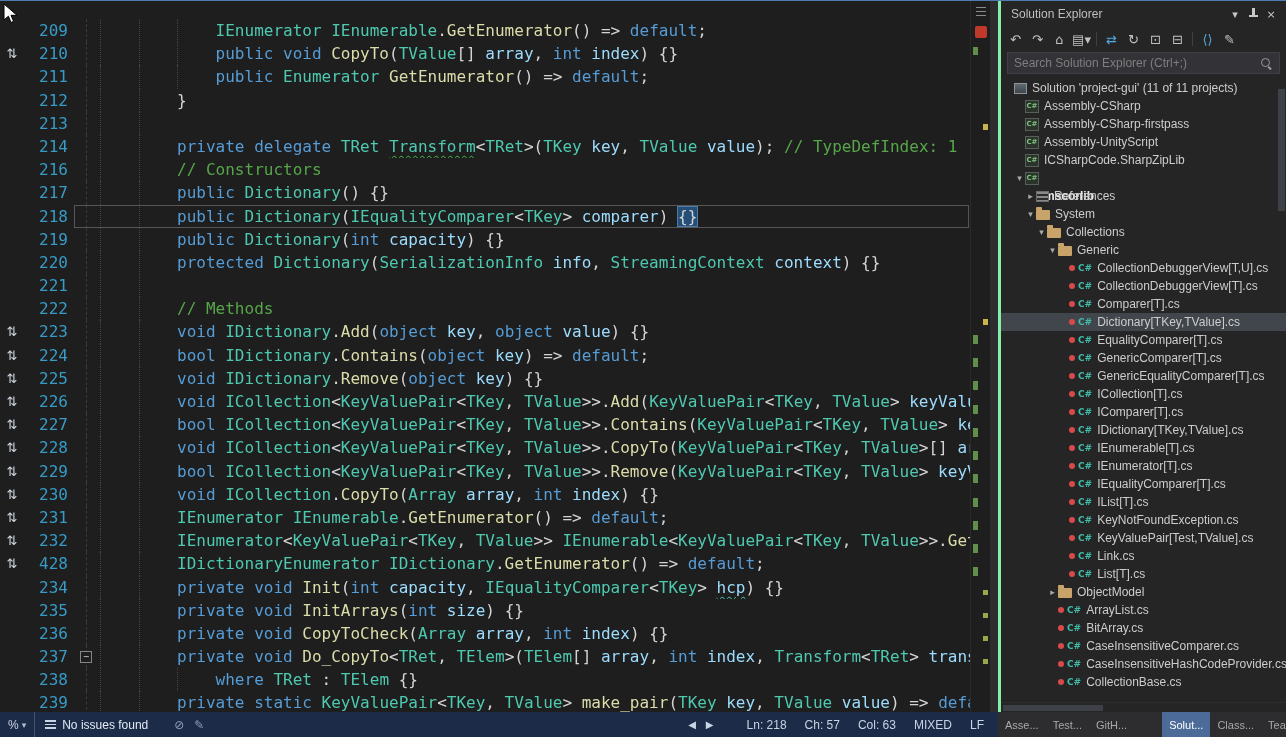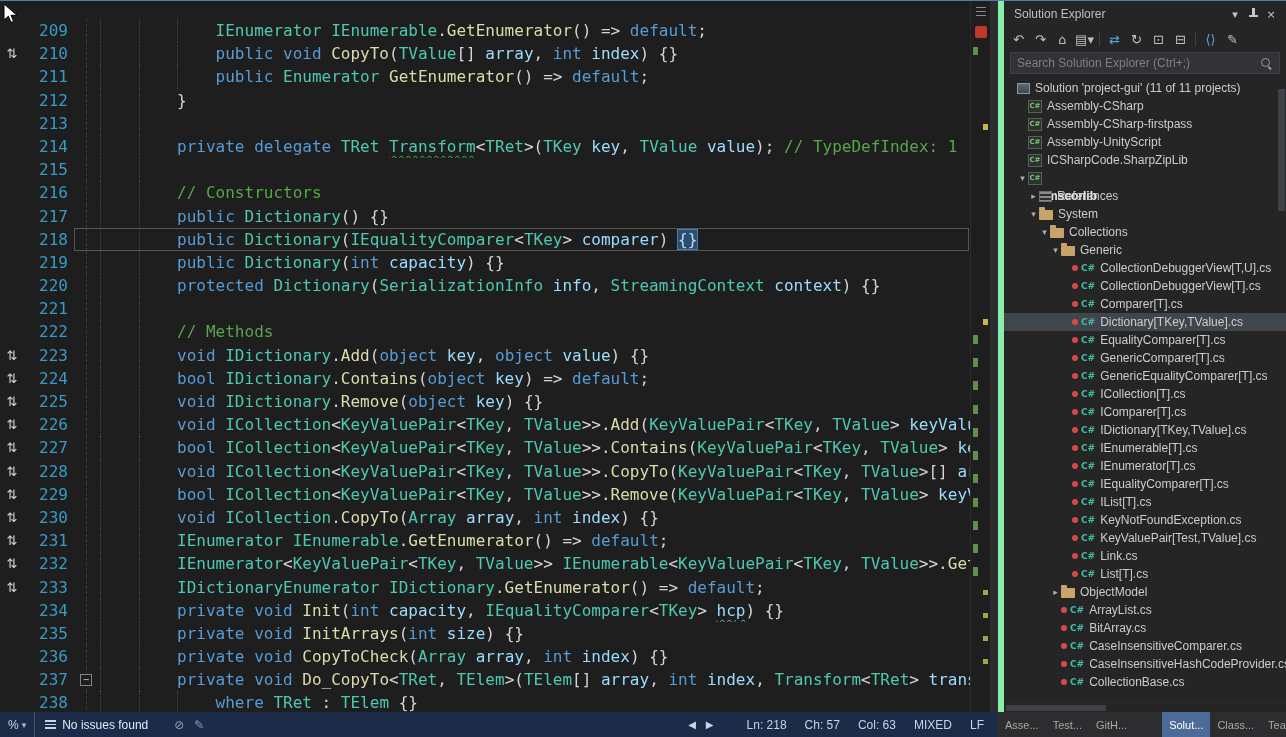--- a/index.html
+++ b/index.html
@@ -42,21 +42,21 @@
                 linear-gradient(#8A8A8A,#8A8A8A) 0 0/10px 1px no-repeat,
                 linear-gradient(#8A8A8A,#8A8A8A) 0 4px/10px 1px no-repeat,
                 linear-gradient(#8A8A8A,#8A8A8A) 0 8px/10px 1px no-repeat; }
   .sb-health { position:absolute; top:25px; left:4px; width:12px; height:12px; background:#C0392B; border-radius:2px; }
   .sb-mark { position:absolute; width:5px; }
 
   #splitter { position:absolute; left:990px; top:1px; width:8px; height:711px; background:#2D2D30; }
 
   
   #panel { position:absolute; left:998px; top:1px; width:288px; height:711px; background:#252526;
-           border-left:6px solid #86efac; display:flex; flex-direction:column; color:#CCCCCC; }
+           border-left:3px solid #86efac; display:flex; flex-direction:column; color:#CCCCCC; }
   .panel-title { height:26px; flex:none; display:flex; align-items:center; padding:0 6px 0 10px;
                  font-size:12px; color:#BFBFBF; }
   .panel-title .spacer { flex:1; }
   .ticon { width:18px; height:16px; display:flex; align-items:center; justify-content:center;
            color:#C8C8C8; font-size:11px; font-family:"DejaVu Sans", sans-serif; cursor:default; }
   .pin { width:10px; height:14px; position:relative; }
   .pin::before { content:''; position:absolute; left:4px; top:1px; width:3px; height:7px; background:#C8C8C8; }
   .pin::after  { content:''; position:absolute; left:1px; top:8px; width:9px; height:2px; background:#C8C8C8; }
 
   .panel-toolbar { height:24px; flex:none; display:flex; align-items:center; gap:1px; padding:0 4px; }
@@ -156,62 +156,56 @@
         <span class="code"><span class="ig"></span><span class="ig"></span></span>
       </div>
       <div class="line">
         <span class="lg"></span>
         <span class="ln">214</span>
         <span class="lf"></span>
         <span class="code"><span class="ig"></span><span class="ig"></span><span class="k">private</span><span class="d"> </span><span class="k">delegate</span><span class="d"> </span><span class="t">TRet</span><span class="d"> </span><span class="t sqg">Transform</span><span class="d">&lt;</span><span class="t">TRet</span><span class="d">&gt;(</span><span class="t">TKey</span><span class="d"> </span><span class="p">key</span><span class="d">, </span><span class="t">TValue</span><span class="d"> </span><span class="p">value</span><span class="d">); </span><span class="c">// TypeDefIndex: 1</span></span>
       </div>
       <div class="line">
         <span class="lg"></span>
-        <span class="ln">215</span>
+        <span class="ln">216</span>
+        <span class="lf"></span>
+        <span class="code"><span class="ig"></span><span class="ig"></span><span class="c">// Constructors</span></span>
+      </div>
+      <div class="line">
+        <span class="lg"></span>
+        <span class="ln">217</span>
+        <span class="lf"></span>
+        <span class="code"><span class="ig"></span><span class="ig"></span><span class="k">public</span><span class="d"> </span><span class="t">Dictionary</span><span class="d">() {}</span></span>
+      </div>
+      <div class="line current">
+        <span class="lg"></span>
+        <span class="ln">218</span>
+        <span class="lf"></span>
+        <span class="code"><span class="ig"></span><span class="ig"></span><span class="k">public</span><span class="d"> </span><span class="t">Dictionary</span><span class="d">(</span><span class="t">IEqualityComparer</span><span class="d">&lt;</span><span class="t">TKey</span><span class="d">&gt; </span><span class="p">comparer</span><span class="d">) </span><span class="d sel">{}</span></span>
+      </div>
+      <div class="line">
+        <span class="lg"></span>
+        <span class="ln">219</span>
+        <span class="lf"></span>
+        <span class="code"><span class="ig"></span><span class="ig"></span><span class="k">public</span><span class="d"> </span><span class="t">Dictionary</span><span class="d">(</span><span class="k">int</span><span class="d"> </span><span class="p">capacity</span><span class="d">) {}</span></span>
+      </div>
+      <div class="line">
+        <span class="lg"></span>
+        <span class="ln">220</span>
+        <span class="lf"></span>
+        <span class="code"><span class="ig"></span><span class="ig"></span><span class="k">protected</span><span class="d"> </span><span class="t">Dictionary</span><span class="d">(</span><span class="t">SerializationInfo</span><span class="d"> </span><span class="p">info</span><span class="d">, </span><span class="t">StreamingContext</span><span class="d"> </span><span class="p">context</span><span class="d">) {}</span></span>
+      </div>
+      <div class="line">
+        <span class="lg"></span>
+        <span class="ln">221</span>
         <span class="lf"></span>
         <span class="code"><span class="ig"></span><span class="ig"></span></span>
       </div>
       <div class="line">
         <span class="lg"></span>
-        <span class="ln">216</span>
-        <span class="lf"></span>
-        <span class="code"><span class="ig"></span><span class="ig"></span><span class="c">// Constructors</span></span>
-      </div>
-      <div class="line">
-        <span class="lg"></span>
-        <span class="ln">217</span>
-        <span class="lf"></span>
-        <span class="code"><span class="ig"></span><span class="ig"></span><span class="k">public</span><span class="d"> </span><span class="t">Dictionary</span><span class="d">() {}</span></span>
-      </div>
-      <div class="line current">
-        <span class="lg"></span>
-        <span class="ln">218</span>
-        <span class="lf"></span>
-        <span class="code"><span class="ig"></span><span class="ig"></span><span class="k">public</span><span class="d"> </span><span class="t">Dictionary</span><span class="d">(</span><span class="t">IEqualityComparer</span><span class="d">&lt;</span><span class="t">TKey</span><span class="d">&gt; </span><span class="p">comparer</span><span class="d">) </span><span class="d sel">{}</span></span>
-      </div>
-      <div class="line">
-        <span class="lg"></span>
-        <span class="ln">219</span>
-        <span class="lf"></span>
-        <span class="code"><span class="ig"></span><span class="ig"></span><span class="k">public</span><span class="d"> </span><span class="t">Dictionary</span><span class="d">(</span><span class="k">int</span><span class="d"> </span><span class="p">capacity</span><span class="d">) {}</span></span>
-      </div>
-      <div class="line">
-        <span class="lg"></span>
-        <span class="ln">220</span>
-        <span class="lf"></span>
-        <span class="code"><span class="ig"></span><span class="ig"></span><span class="k">protected</span><span class="d"> </span><span class="t">Dictionary</span><span class="d">(</span><span class="t">SerializationInfo</span><span class="d"> </span><span class="p">info</span><span class="d">, </span><span class="t">StreamingContext</span><span class="d"> </span><span class="p">context</span><span class="d">) {}</span></span>
-      </div>
-      <div class="line">
-        <span class="lg"></span>
-        <span class="ln">221</span>
-        <span class="lf"></span>
-        <span class="code"><span class="ig"></span><span class="ig"></span></span>
-      </div>
-      <div class="line">
-        <span class="lg"></span>
         <span class="ln">222</span>
         <span class="lf"></span>
         <span class="code"><span class="ig"></span><span class="ig"></span><span class="c">// Methods</span></span>
       </div>
       <div class="line">
         <span class="lg">⇅</span>
         <span class="ln">223</span>
         <span class="lf"></span>
         <span class="code"><span class="ig"></span><span class="ig"></span><span class="k">void</span><span class="d"> </span><span class="t">IDictionary</span><span class="d">.</span><span class="m">Add</span><span class="d">(</span><span class="k">object</span><span class="d"> </span><span class="p">key</span><span class="d">, </span><span class="k">object</span><span class="d"> </span><span class="p">value</span><span class="d">) {}</span></span>
       </div>
@@ -264,21 +258,21 @@
         <span class="code"><span class="ig"></span><span class="ig"></span><span class="t">IEnumerator</span><span class="d"> </span><span class="t">IEnumerable</span><span class="d">.</span><span class="m">GetEnumerator</span><span class="d">() </span><span class="d">=&gt; </span><span class="k">default</span><span class="d">;</span></span>
       </div>
       <div class="line">
         <span class="lg">⇅</span>
         <span class="ln">232</span>
         <span class="lf"></span>
         <span class="code"><span class="ig"></span><span class="ig"></span><span class="t">IEnumerator</span><span class="d">&lt;</span><span class="t">KeyValuePair</span><span class="d">&lt;</span><span class="t">TKey</span><span class="d">, </span><span class="t">TValue</span><span class="d">&gt;&gt; </span><span class="t">IEnumerable</span><span class="d">&lt;</span><span class="t">KeyValuePair</span><span class="d">&lt;</span><span class="t">TKey</span><span class="d">, </span><span class="t">TValue</span><span class="d">&gt;&gt;.</span><span class="m">GetEnumerator</span></span>
       </div>
       <div class="line">
         <span class="lg">⇅</span>
-        <span class="ln">233</span>
+        <span class="ln">428</span>
         <span class="lf"></span>
         <span class="code"><span class="ig"></span><span class="ig"></span><span class="t">IDictionaryEnumerator</span><span class="d"> </span><span class="t">IDictionary</span><span class="d">.</span><span class="m">GetEnumerator</span><span class="d">() </span><span class="d">=&gt; </span><span class="k">default</span><span class="d">;</span></span>
       </div>
       <div class="line">
         <span class="lg"></span>
         <span class="ln">234</span>
         <span class="lf"></span>
         <span class="code"><span class="ig"></span><span class="ig"></span><span class="k">private</span><span class="d"> </span><span class="k">void</span><span class="d"> </span><span class="m">Init</span><span class="d">(</span><span class="k">int</span><span class="d"> </span><span class="p">capacity</span><span class="d">, </span><span class="t">IEqualityComparer</span><span class="d">&lt;</span><span class="t">TKey</span><span class="d">&gt; </span><span class="p squ">hcp</span><span class="d">) {}</span></span>
       </div>
       <div class="line">

